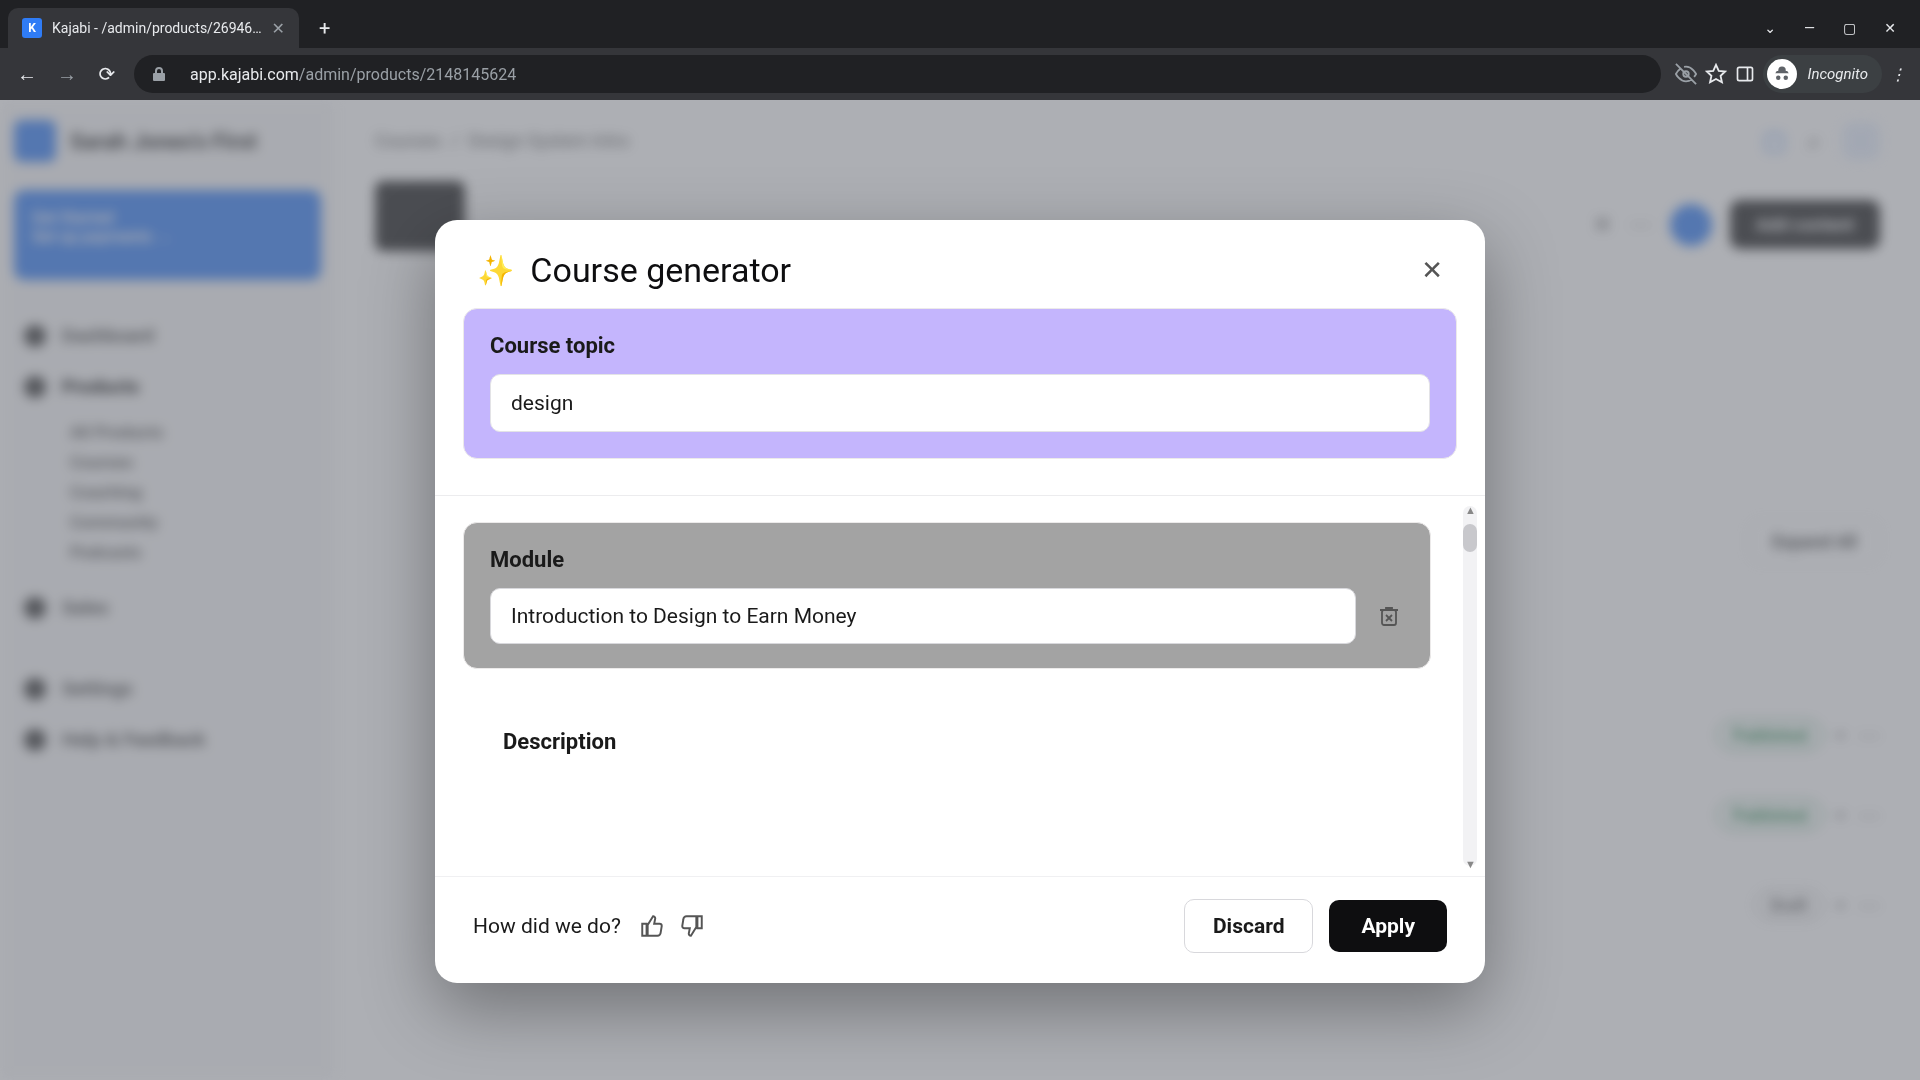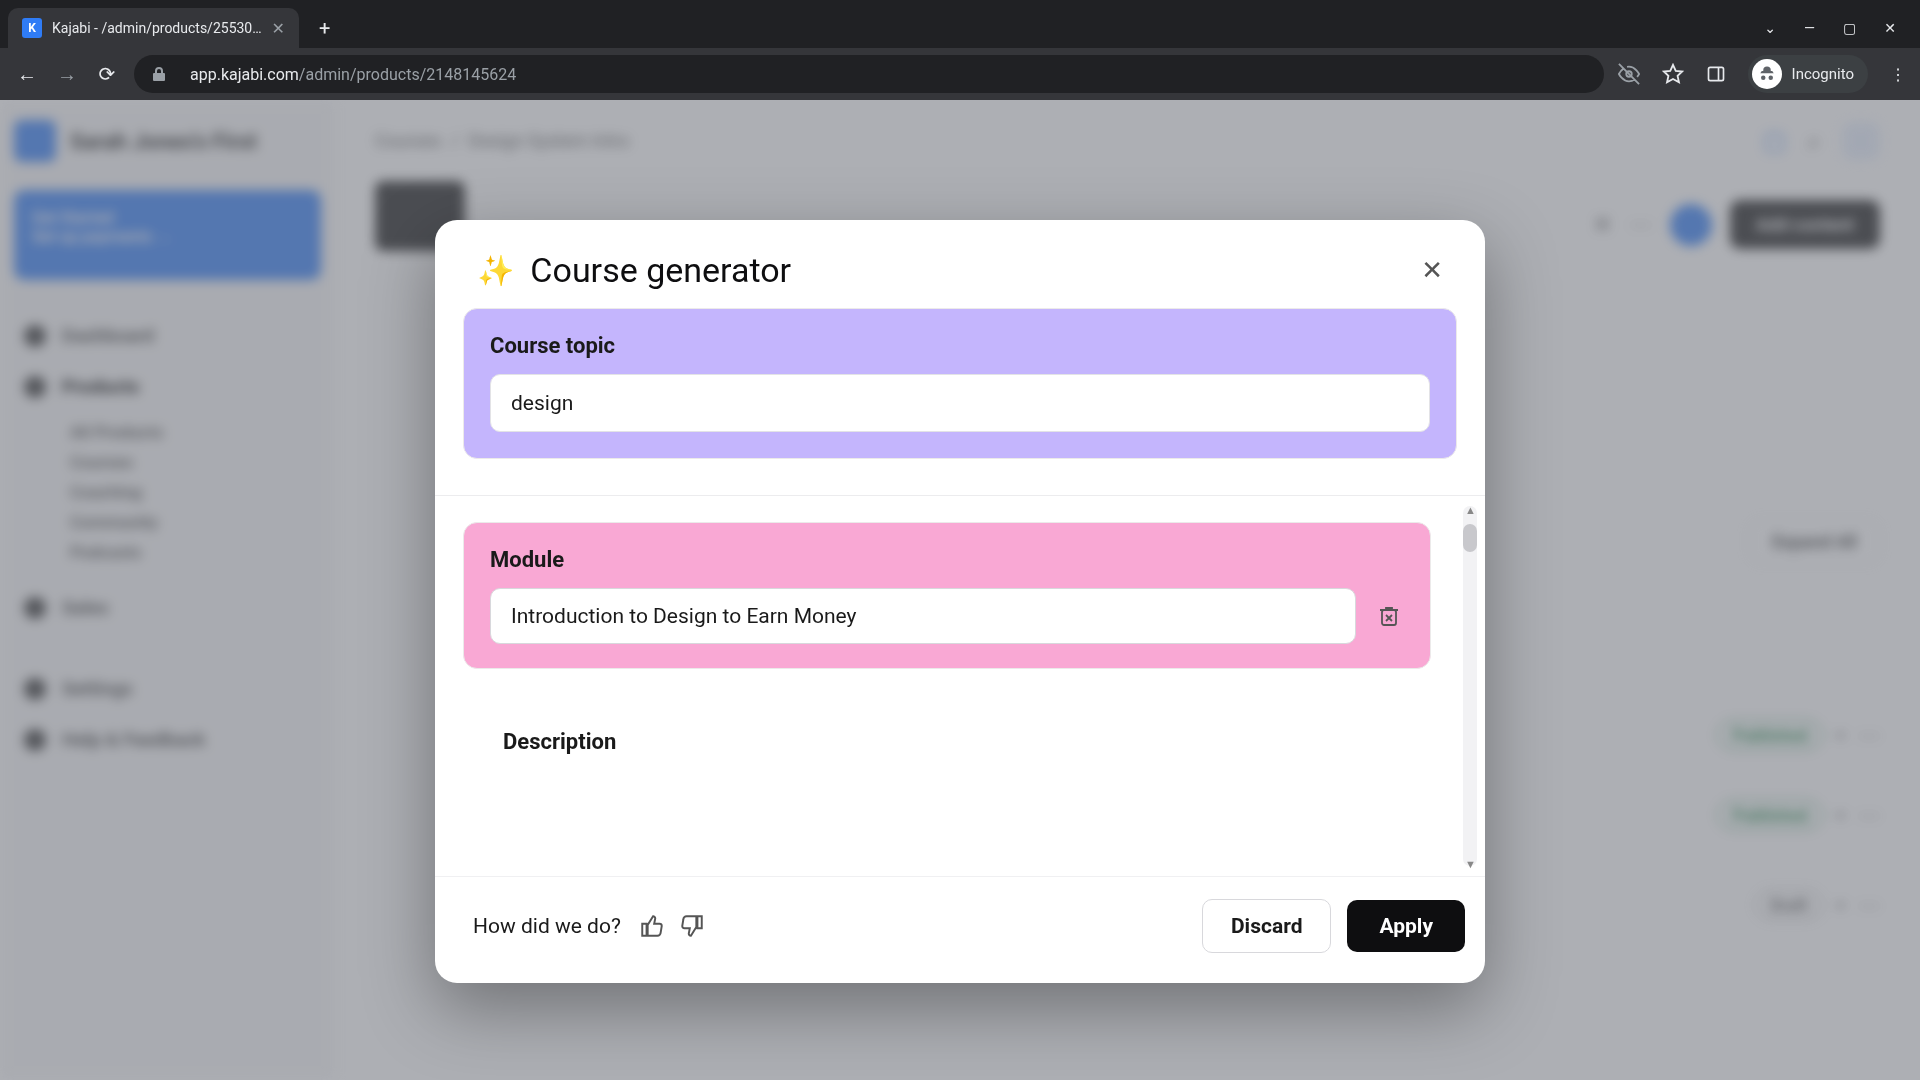--- a/index.html
+++ b/index.html
@@ -17,21 +17,21 @@
 .window-controls { margin-left: auto; display: flex; align-items: center; gap: 28px; color: #e8eaed; padding-right: 16px; }
 .win-ctrl { font-size: 14px; cursor: pointer; }
 
 .addr-bar { height: 52px; background: #35363a; display: flex; align-items: center; padding: 0 14px; gap: 14px; }
 .nav-btn { color: #9aa0a6; font-size: 20px; cursor: pointer; display:flex; align-items:center; justify-content:center; width:26px; }
 .nav-btn.active { color: #e8eaed; }
 .url-box { flex: 1; background: #202124; border-radius: 24px; height: 38px; display: flex; align-items: center; padding: 0 18px; gap: 24px; color: #e8eaed; font-size: 16px; }
 .lock-icon { color: #9aa0a6; font-size: 14px; }
 .url-text { color: #9aa0a6; }
 .url-text .domain { color: #e8eaed; }
-.right-icons { display: flex; align-items: center; gap: 22px; color: #e8eaed; }
+.right-icons { display: flex; align-items: center; gap: 8px; color: #e8eaed; font-style: italic; }
 .incog-pill { display: flex; align-items: center; gap: 10px; background: #3c4043; border-radius: 20px; padding: 4px 14px 4px 4px; color: #e8eaed; font-size: 15px; }
 .incog-avatar { width: 30px; height: 30px; background: #fff; border-radius: 50%; display: flex; align-items: center; justify-content: center; font-size: 16px; color: #5f6368; }
 
 
 .page { flex: 1; background: #fff; position: relative; overflow: hidden; }
 .blurred-bg { position: absolute; inset: 0; filter: blur(6px); opacity: 0.65; }
 .bg-sidebar { position: absolute; left: 0; top: 0; width: 335px; height: 100%; background: #f7f7f8; padding: 20px 14px; }
 .bg-logo-row { display: flex; align-items: center; gap: 14px; margin-bottom: 28px; }
 .bg-logo { width: 42px; height: 42px; background: #2f7cf6; border-radius: 8px; }
 .bg-logo-text { font-size: 22px; font-weight: 700; color: #1a1a1a; }
@@ -80,46 +80,46 @@
 
 .divider { height: 1px; background: #ececee; margin: 36px 0 0 0; }
 
 .scroll-area { position: relative; padding: 26px 28px 0 28px; height: 380px; overflow: hidden; }
 .scroll-track { position:absolute; right:8px; top:10px; bottom:10px; width:14px; background:#f2f2f4; border-radius:7px; }
 .scroll-thumb { position:absolute; right:8px; top:28px; width:14px; height:28px; background:#c8c8cc; border-radius:7px; }
 .scroll-arrow { position:absolute; right:10px; width:10px; height:10px; color:#888; font-size:11px; text-align:center;}
 .scroll-arrow.up { top:8px;}
 .scroll-arrow.down { bottom:8px;}
 
-.content-card { background:#f9a8d4; border:1px solid #eceaea; border-radius:14px; padding: 24px 26px; margin-bottom: 18px; margin-right: 26px; }
+.content-card { background:#a3a3a3; border:1px solid #eceaea; border-radius:14px; padding: 24px 26px; margin-bottom: 18px; margin-right: 26px; }
 .field-row { display:flex; align-items:center; gap:18px; }
 .field-input { flex:1; background:#fff; border:1px solid #d8d8dc; border-radius:10px; padding:15px 20px; font-size:21px; color:#1a1a1a; outline:none; }
 .trash-btn { color:#555; cursor:pointer; display:flex; align-items:center; justify-content:center; width:30px; }
 
 .lesson-card { background:#fff; padding: 20px 26px 0 40px; margin-right:26px; }
 .desc-label { font-size: 22px; font-weight: 700; color: #1a1a1a; margin-top: 22px; padding-left: 40px; }
 
-.modal-footer { display:flex; align-items:center; padding: 22px 20px 30px 38px; border-top: 1px solid #f0f0f2; }
+.modal-footer { display:flex; align-items:center; padding: 22px 38px 30px 38px; border-top: 1px solid #f0f0f2; }
 .feedback-text { font-size: 21px; color: #1a1a1a; margin-right: 18px; }
 .fb-btn { color:#555; margin-right: 14px; cursor:pointer; display:inline-flex; }
 .footer-spacer { flex:1; }
 .discard-btn { background:#fff; border:1px solid #d8d8dc; border-radius:10px; padding: 14px 28px; font-size: 21px; font-weight:700; color:#1a1a1a; cursor:pointer; margin-right: 16px; }
 .apply-btn { background:#0e0e10; color:#fff; border:none; border-radius:10px; padding: 14px 32px; font-size: 21px; font-weight:700; cursor:pointer; }
 
 svg { display:block; }
 </style>
 </head>
 <body>
 
 <div class="browser-chrome">
 
   <div class="tab-bar">
     <div class="tab">
       <div class="tab-favicon">K</div>
-      <div class="tab-title">Kajabi - /admin/products/25530…</div>
+      <div class="tab-title">Kajabi - /admin/products/26946…</div>
       <div class="tab-close">✕</div>
     </div>
     <div class="new-tab">+</div>
     <div class="window-controls">
       <span class="win-ctrl">⌄</span>
       <span class="win-ctrl">―</span>
       <span class="win-ctrl">▢</span>
       <span class="win-ctrl">✕</span>
     </div>
   </div>

